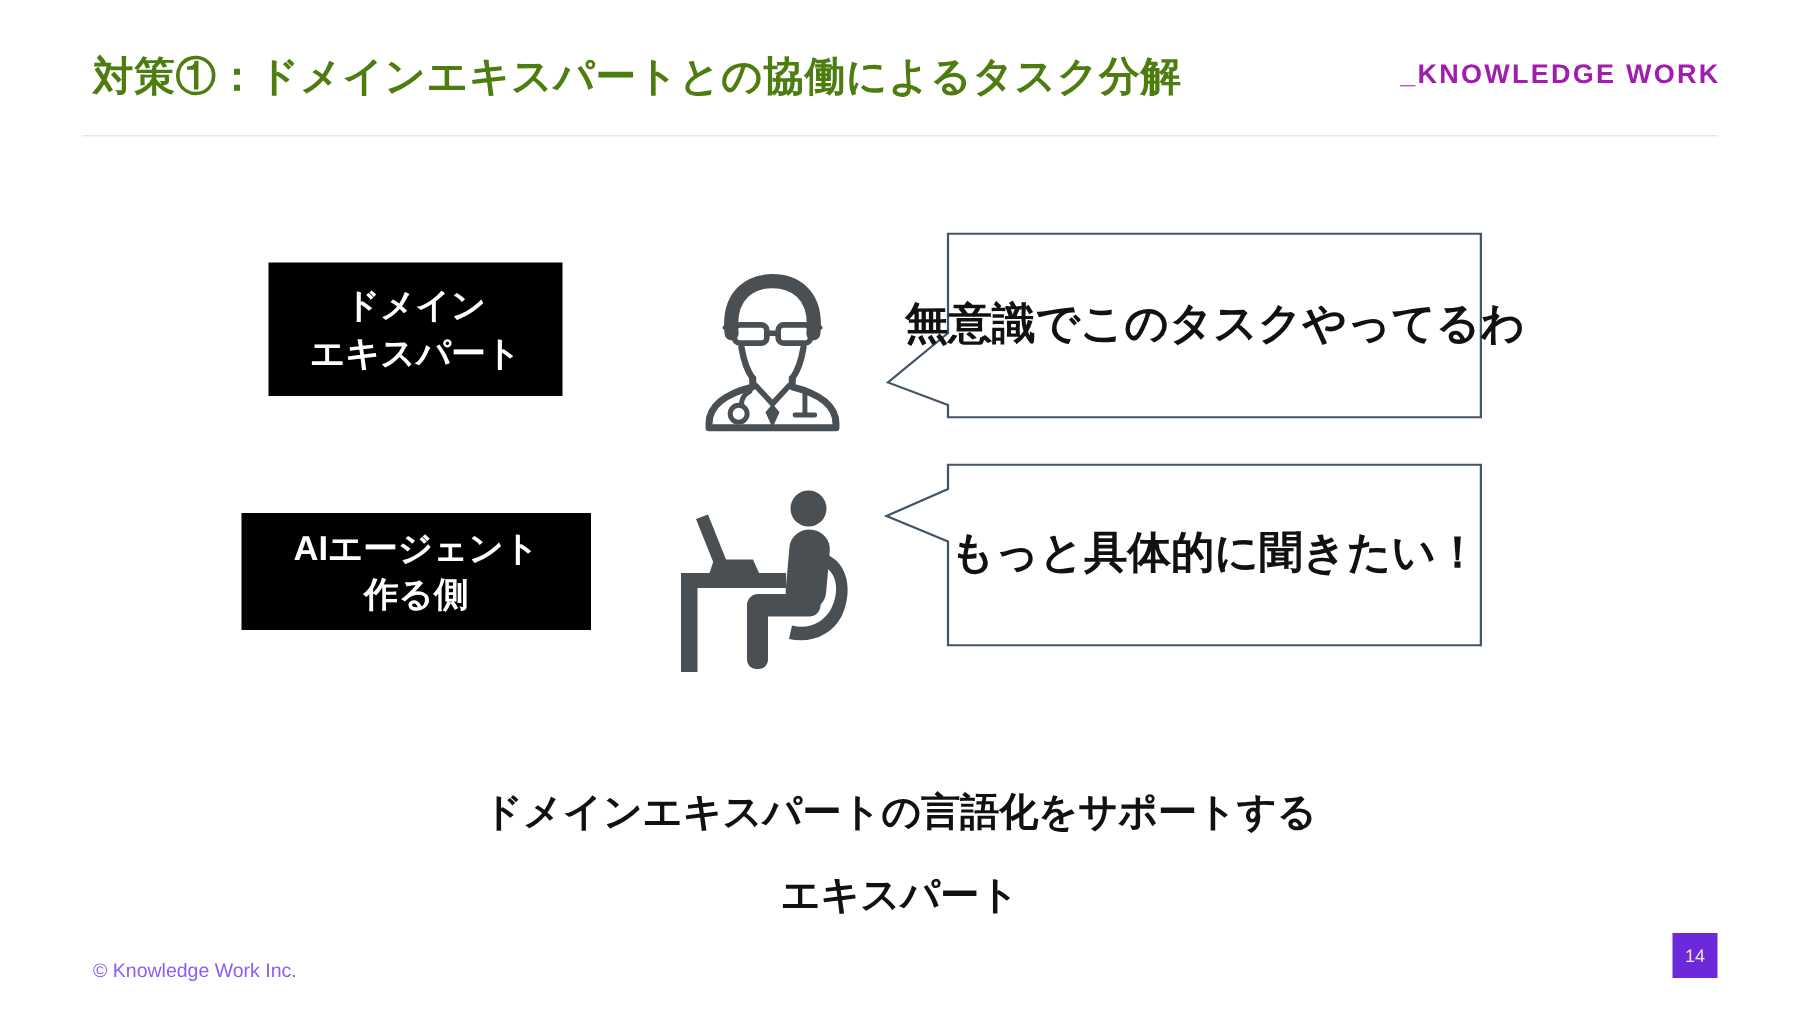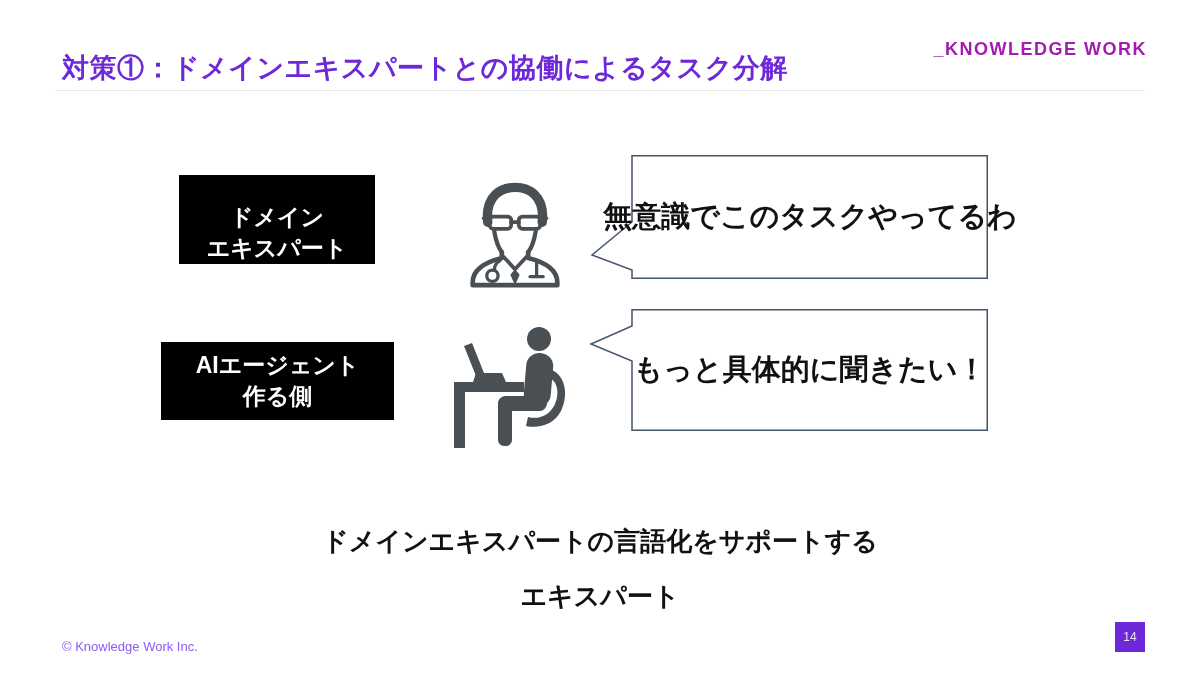--- a/index.html
+++ b/index.html
@@ -5,40 +5,40 @@
   * { margin: 0; padding: 0; box-sizing: border-box; }
   html, body { background: #ffffff; }
   body { font-family: "Liberation Sans", sans-serif; }
   .slide {
     position: relative;
     width: 1200px; height: 675px;
     background: #ffffff;
     overflow: hidden;
   }
   .title {
-    position: absolute; left: 62px; top: 50px;
-    font-size: 27px; font-weight: bold; color: #6d28d9;
+    position: absolute; left: 62px; top: 33px;
+    font-size: 27px; font-weight: bold; color: #4d7c0f;
     letter-spacing: 0.5px; white-space: nowrap;
   }
   .logo {
     position: absolute; right: 53px; top: 39px;
     font-size: 18px; font-weight: bold; color: #a21caf;
     letter-spacing: 1.5px; white-space: nowrap;
   }
   .divider {
     position: absolute; left: 55px; right: 55px; top: 90px;
     height: 1px; background: #e7e7e7;
   }
   .label-box {
     position: absolute; background: #000000;
     display: flex; flex-direction: column; justify-content: center; align-items: center;
     color: #ffffff; font-weight: bold; font-size: 23px; line-height: 1.35;
     text-align: center;
   }
-  .label-box-1 { left: 179px; top: 175px; width: 196px; height: 89px; justify-content: flex-end; }
+  .label-box-1 { left: 179px; top: 175px; width: 196px; height: 89px; }
   .label-box-2 { left: 161px; top: 342px; width: 233px; height: 78px; }
   .icon-wrap { position: absolute; }
   .icon-doctor { left: 468px; top: 177px; width: 94px; height: 112px; }
   .icon-desk { left: 452px; top: 322px; width: 128px; height: 128px; }
   .bubble { position: absolute; width: 400px; }
   .bubble-1 { left: 588px; top: 155px; height: 124px; }
   .bubble-2 { left: 588px; top: 309px; height: 122px; }
   .bubble svg.outline { position: absolute; left: 0; top: 0; width: 100%; height: 100%; }
   .bubble-text {
     position: absolute; left: 44px; top: 0; width: 356px; height: 100%;

